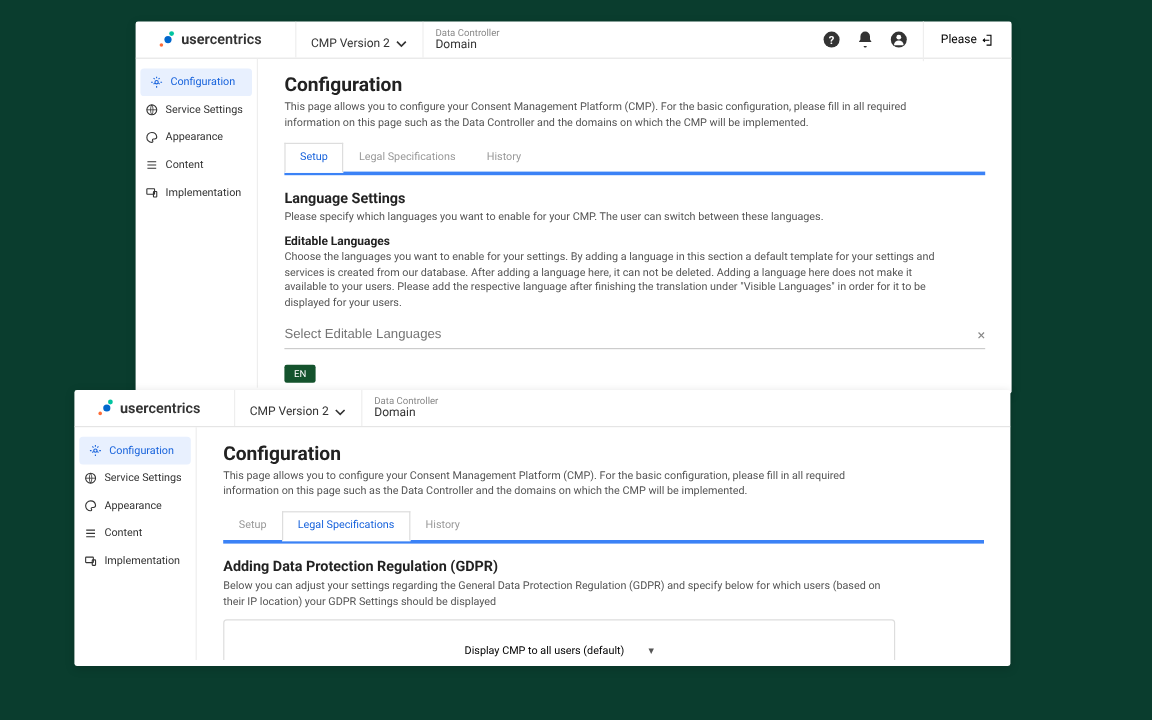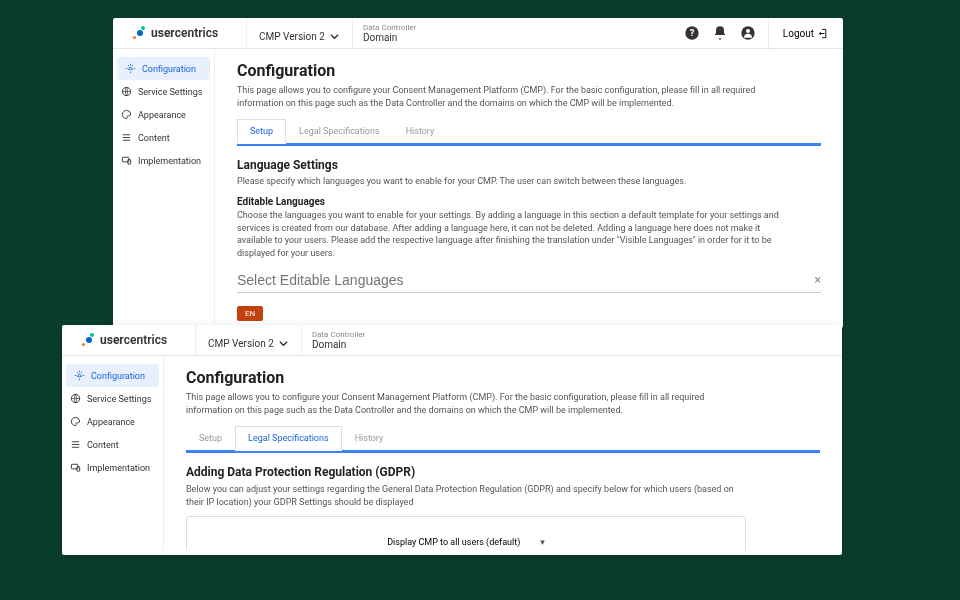--- a/index.html
+++ b/index.html
@@ -35,23 +35,23 @@
 .page-desc { font-size: 9px; color: #555; line-height: 1.4; margin-bottom: 10px; max-width: 520px; }
 .tabs { display: flex; border-bottom: 3px solid #3b82f6; margin-bottom: 12px; }
 .tab { padding: 6px 12px; font-size: 9px; color: #999; cursor: pointer; border: 1px solid transparent; }
 .tab.active { color: #1863dc; border: 1px solid #ddd; border-bottom: 1px solid #fff; margin-bottom: -1px; background: #fff; }
 
 .section-title { font-size: 12px; font-weight: 700; color: #222; margin-bottom: 4px; }
 .section-desc { font-size: 9px; color: #555; margin-bottom: 10px; }
 .sub-title { font-size: 10px; font-weight: 700; color: #222; margin-bottom: 2px; }
 .sub-desc { font-size: 9px; color: #555; line-height: 1.4; margin-bottom: 8px; max-width: 560px; }
 .lang-input { display: flex; align-items: center; border-bottom: 1px solid #ccc; padding: 4px 0; margin-bottom: 8px; }
-.lang-input input { border: none; outline: none; font-size: 14px; color: #999; flex: 1; }
+.lang-input input { border: none; outline: none; font-size: 11px; color: #999; flex: 1; }
 .lang-input .clear { color: #888; font-size: 12px; cursor: pointer; }
-.chip { display: inline-block; background: #c2410c; color: #fff; font-size: 8px; padding: 3px 8px; border-radius: 2px; }
+.chip { display: inline-block; background: #14532d; color: #fff; font-size: 8px; padding: 3px 8px; border-radius: 2px; }
 
 .gdpr-select { border: 1px solid #ddd; border-radius: 3px; padding: 20px 10px; font-size: 9px; display: flex; justify-content: center; align-items: center; max-width: 560px; cursor: pointer; gap: 20px; }
 .gdpr-select .caret { font-size: 9px; color: #555; }
 
 svg { display: block; }
 </style>
 </head>
 <body>
 
 <div class="panel panel-a">
@@ -81,21 +81,21 @@
         </svg>
       <svg class="hicon" viewBox="0 0 24 24">
           <path fill="currentColor" d="M12 2a6 6 0 00-6 6v4l-2 3h16l-2-3V8a6 6 0 00-6-6zm0 20a2 2 0 002-2h-4a2 2 0 002 2z"></path>
         </svg>
       <svg class="hicon" viewBox="0 0 24 24">
           <circle cx="12" cy="12" r="10" fill="currentColor"></circle>
           <circle cx="12" cy="9" r="3" fill="#fff"></circle>
           <path d="M6 19a6 6 0 0112 0" fill="#fff"></path>
         </svg>
       <div class="logout">
-        <span>Logout</span>
+        <span>Please</span>
         <svg class="sb-icon" viewBox="0 0 24 24">
             <path d="M9 3h8v18H9M14 12H3m3-3l-3 3 3 3" stroke="currentColor" fill="none" stroke-width="2"></path>
           </svg>
       </div>
     </div>
   </div>
   <div class="body">
     <div class="sidebar">
       <div class="sb-item active">
         <svg class="sb-icon" viewBox="0 0 24 24">

